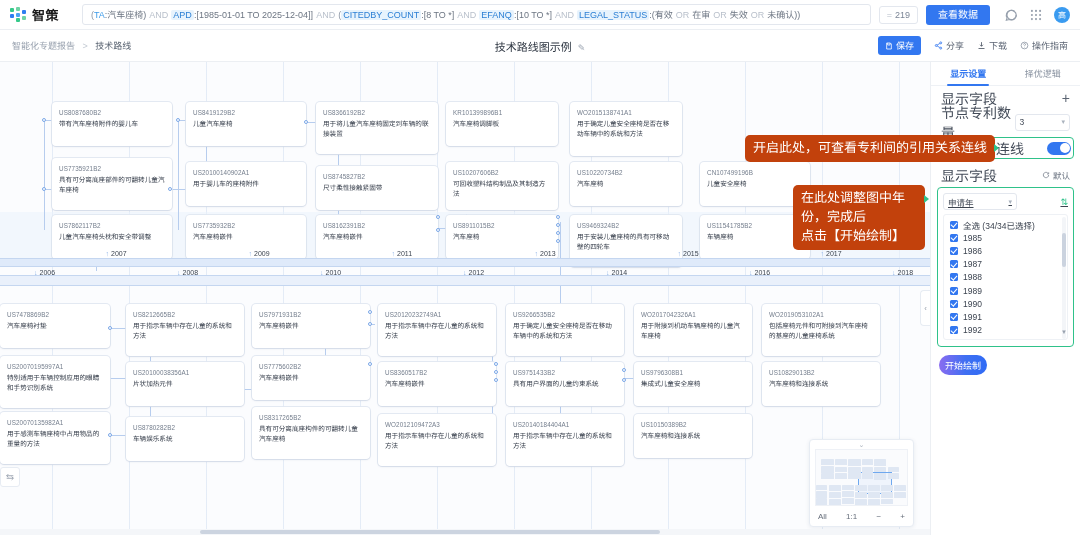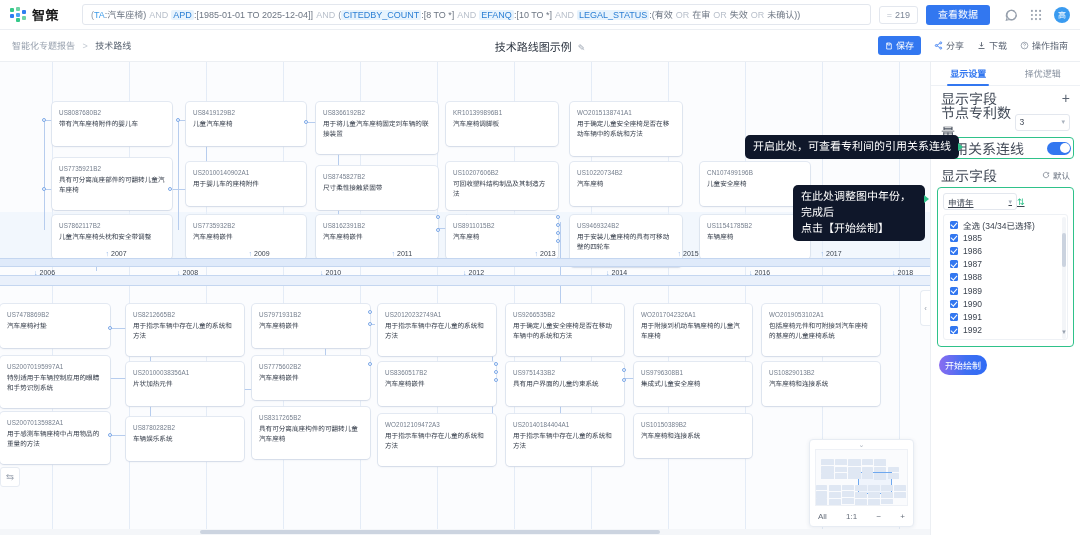--- a/index.html
+++ b/index.html
@@ -158,21 +158,21 @@
   .hscroll {
     position: absolute; left: 0; bottom: 0; width: 930px; height: 6px; background: #f4f6f9;
   }
   .hscroll .thumb {
     position: absolute; left: 200px; top: 1px; width: 460px; height: 4px;
     background: #ccd4e0; border-radius: 2px;
   }
 
   
   .callout {
-    position: absolute; background: #0f172a; color: #fff; font-size: 11px;
+    position: absolute; background: #c2410c; color: #fff; font-size: 13px;
     padding: 4px 8px; border-radius: 5px; line-height: 1.45; z-index: 40;
   }
   .callout:after {
     content: ""; position: absolute; right: -4px; top: 50%; margin-top: -4px;
     border-top: 4px solid transparent; border-bottom: 4px solid transparent;
     border-left: 5px solid #2fc28a;
   }
   .callout.two-line:after { top: 14px; }
 
   
@@ -211,21 +211,21 @@
   .switch {
     width: 24px; height: 13px; border-radius: 7px; background: #3277f0; position: relative;
     cursor: pointer;
   }
   .switch .knob {
     position: absolute; right: 1.5px; top: 1.5px; width: 10px; height: 10px;
     border-radius: 50%; background: #fff;
   }
   .reset { display: flex; align-items: center; gap: 3px; font-size: 8.5px; color: #6d7683; cursor: pointer; }
   .year-box { margin: 0 6px; border: 1.5px solid #2fc28a; border-radius: 4px; padding: 5px 5px 6px; }
-  .year-head { display: flex; align-items: center; margin-bottom: 4px; text-decoration: underline; }
+  .year-head { display: flex; align-items: center; justify-content: space-between; margin-bottom: 4px; text-decoration: underline; }
   .sort-ico { color: #2fc28a; font-size: 9px; cursor: pointer; }
   .year-list {
     border: 1px solid #eef1f5; border-radius: 3px; height: 126px; overflow: hidden;
     position: relative; background: #fff; padding: 3px 0 0;
   }
   .yitem { display: flex; align-items: center; gap: 5px; padding: 0 6px; height: 13.2px; font-size: 8.5px; color: #3c4450; }
   .cb {
     width: 8px; height: 8px; border-radius: 1.5px; background: #3277f0; position: relative; flex: 0 0 auto;
   }
   .cb:after {

